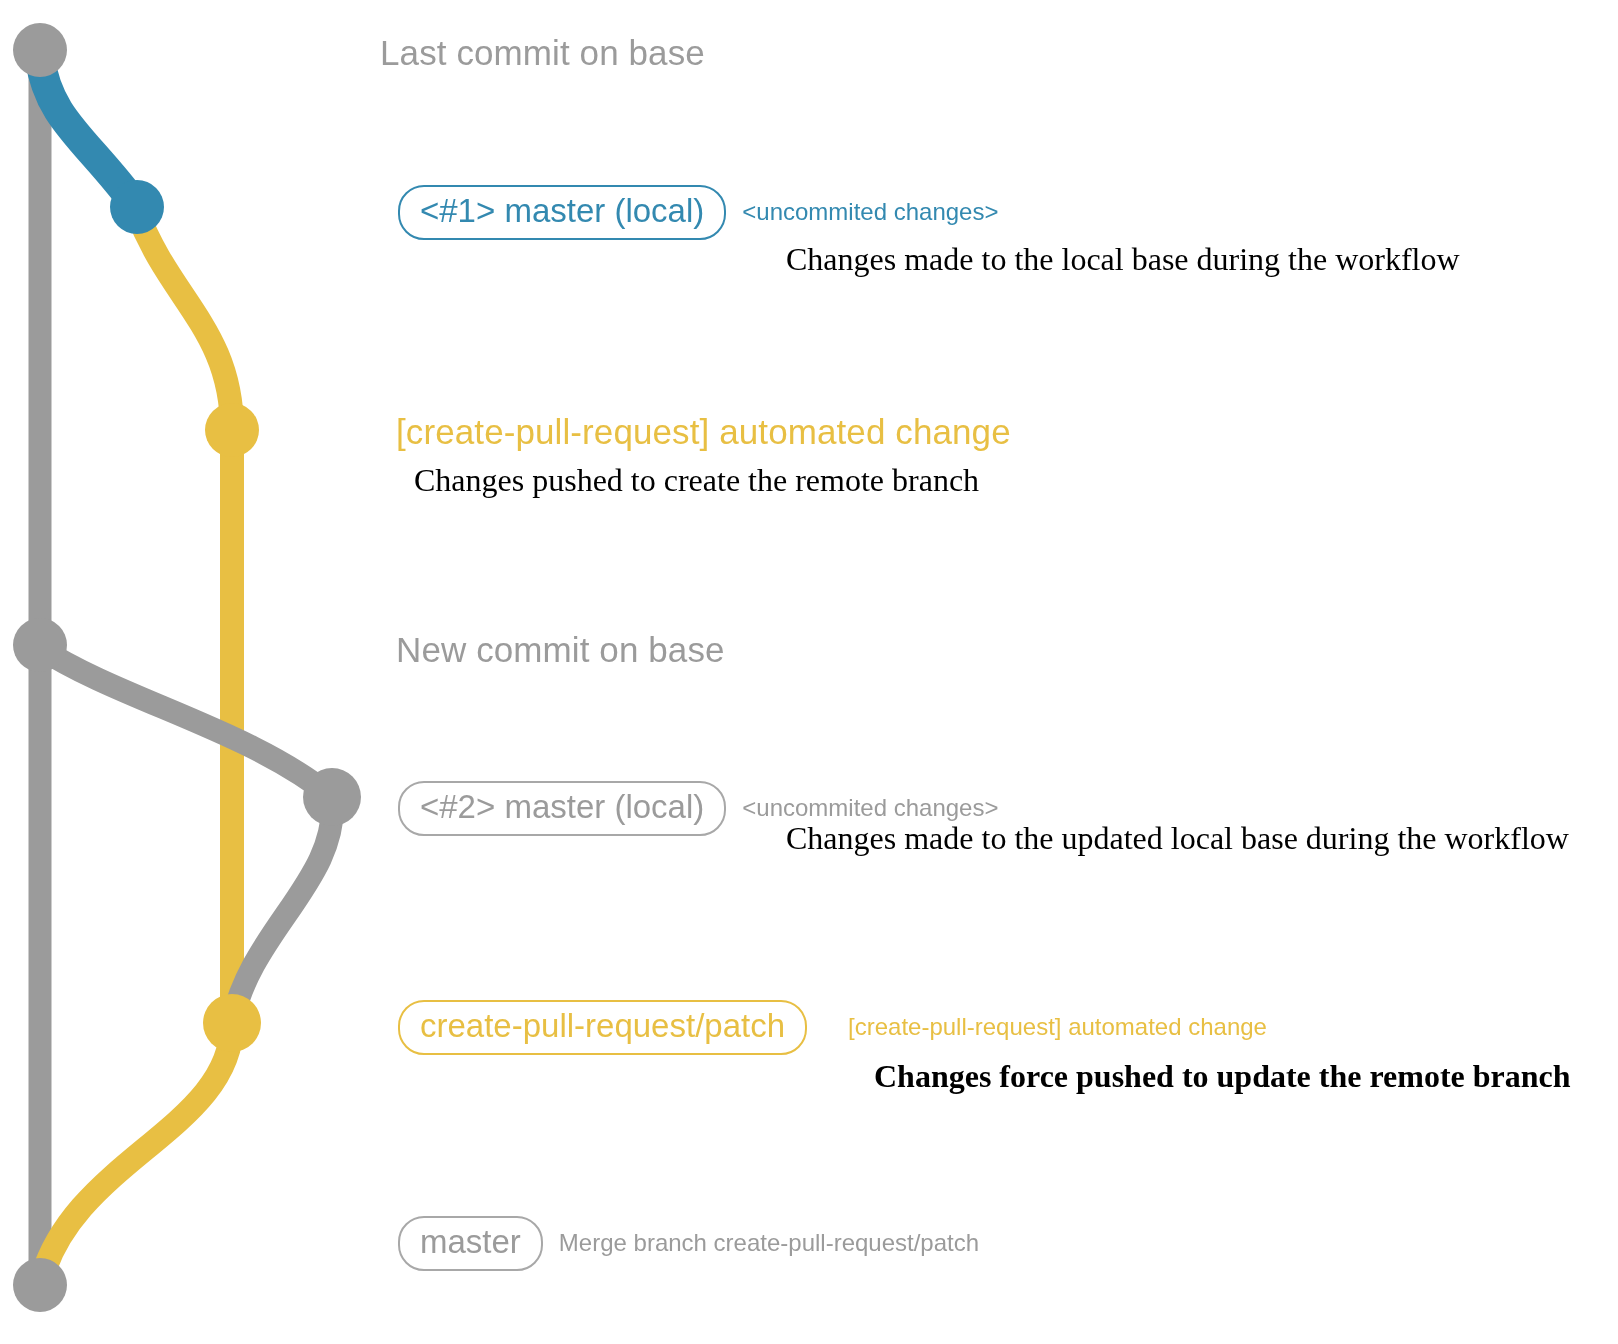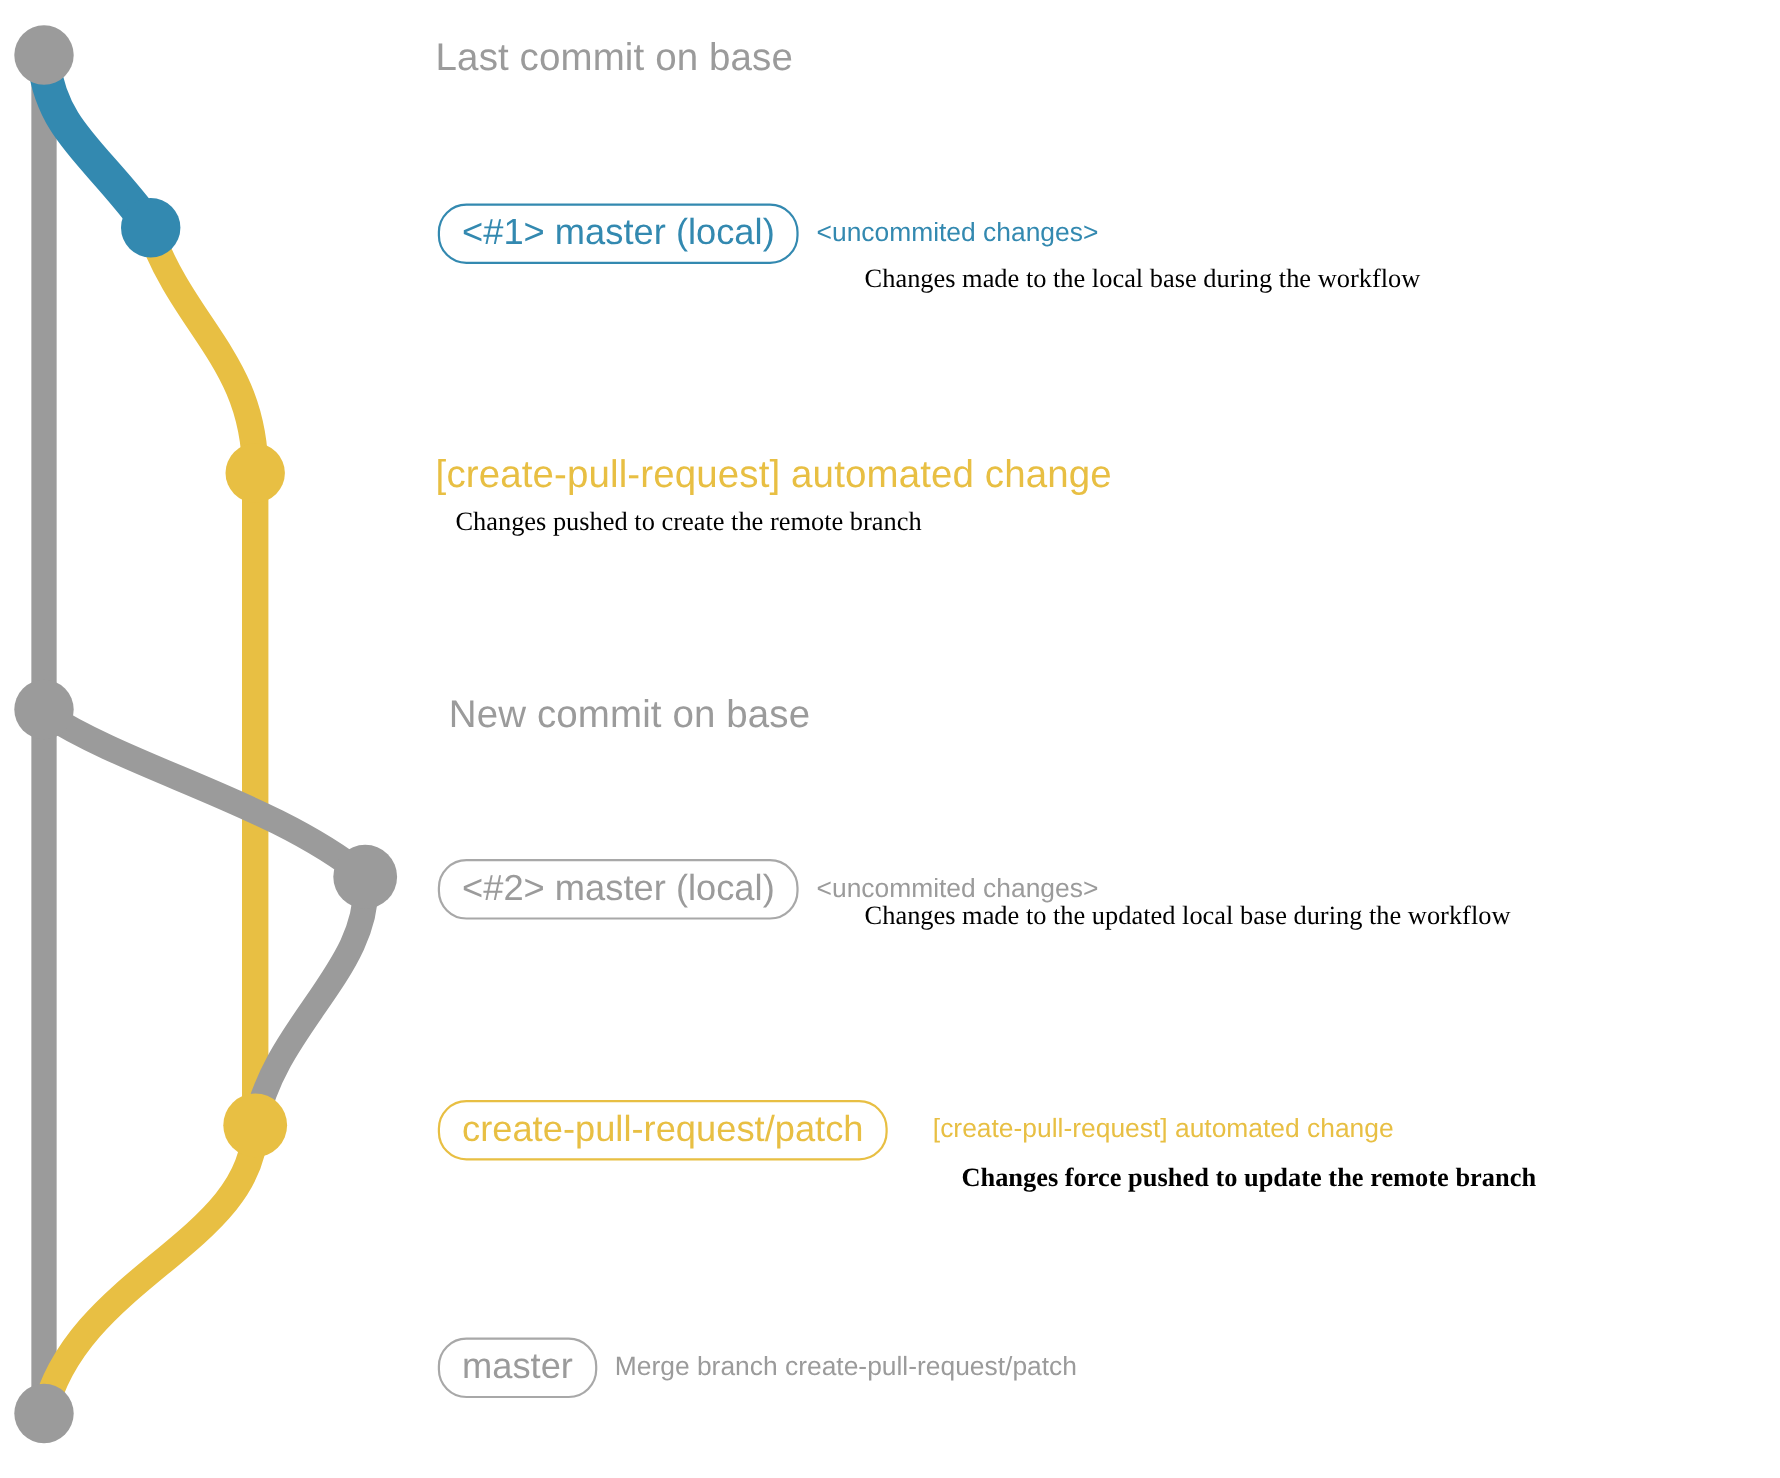--- a/index.html
+++ b/index.html
@@ -50,21 +50,21 @@
     text-align: center;
   }
   .chip-label {
     font-family: "Liberation Sans", sans-serif;
     font-size: 24px;
     margin-left: 16px;
   }
   .desc {
     position: absolute;
     font-family: "Liberation Serif", serif;
-    font-size: 24px;
+    font-size: 32px;
     color: #000000;
     white-space: nowrap;
   }
   .c-blue { color: #3389b0; }
   .b-blue { border-color: #3389b0; }
   .c-yellow { color: #e8bf43; }
   .b-yellow { border-color: #e8bf43; }
   .c-gray { color: #9b9b9b; }
   .b-gray { border-color: #a8a8a8; }
 </style>
@@ -87,36 +87,36 @@
 
     <circle cx="40" cy="50" r="27" fill="#9b9b9b"></circle>
     <circle cx="137" cy="207" r="27" fill="#3389b0"></circle>
     <circle cx="232" cy="430" r="27" fill="#e8bf43"></circle>
     <circle cx="40" cy="645" r="27" fill="#9b9b9b"></circle>
     <circle cx="332" cy="797" r="29" fill="#9b9b9b"></circle>
     <circle cx="232" cy="1023" r="29" fill="#e8bf43"></circle>
     <circle cx="40" cy="1285" r="27" fill="#9b9b9b"></circle>
   </svg>
 
-  <div class="row" style="left:396px; top:33px;">
+  <div class="row" style="left:380px; top:33px;">
     <span class="plain-title c-gray">Last commit on base</span>
   </div>
 
   <div class="row" style="left:398px; top:185px;">
     <span class="chip c-blue b-blue">&lt;#1&gt; master (local)</span>
     <span class="chip-label c-blue">&lt;uncommited changes&gt;</span>
   </div>
   <div class="desc" style="left:786px; top:241px;">Changes made to the local base during the workflow</div>
 
   <div class="row" style="left:396px; top:412px;">
     <span class="plain-title c-yellow">[create-pull-request] automated change</span>
   </div>
   <div class="desc" style="left:414px; top:462px;">Changes pushed to create the remote branch</div>
 
-  <div class="row" style="left:408px; top:630px;">
+  <div class="row" style="left:396px; top:630px;">
     <span class="plain-title c-gray">New commit on base</span>
   </div>
 
   <div class="row" style="left:398px; top:781px;">
     <span class="chip c-gray b-gray">&lt;#2&gt; master (local)</span>
     <span class="chip-label c-gray">&lt;uncommited changes&gt;</span>
   </div>
   <div class="desc" style="left:786px; top:820px;">Changes made to the updated local base during the workflow</div>
 
   <div class="row" style="left:398px; top:1000px;gap:25px;">

